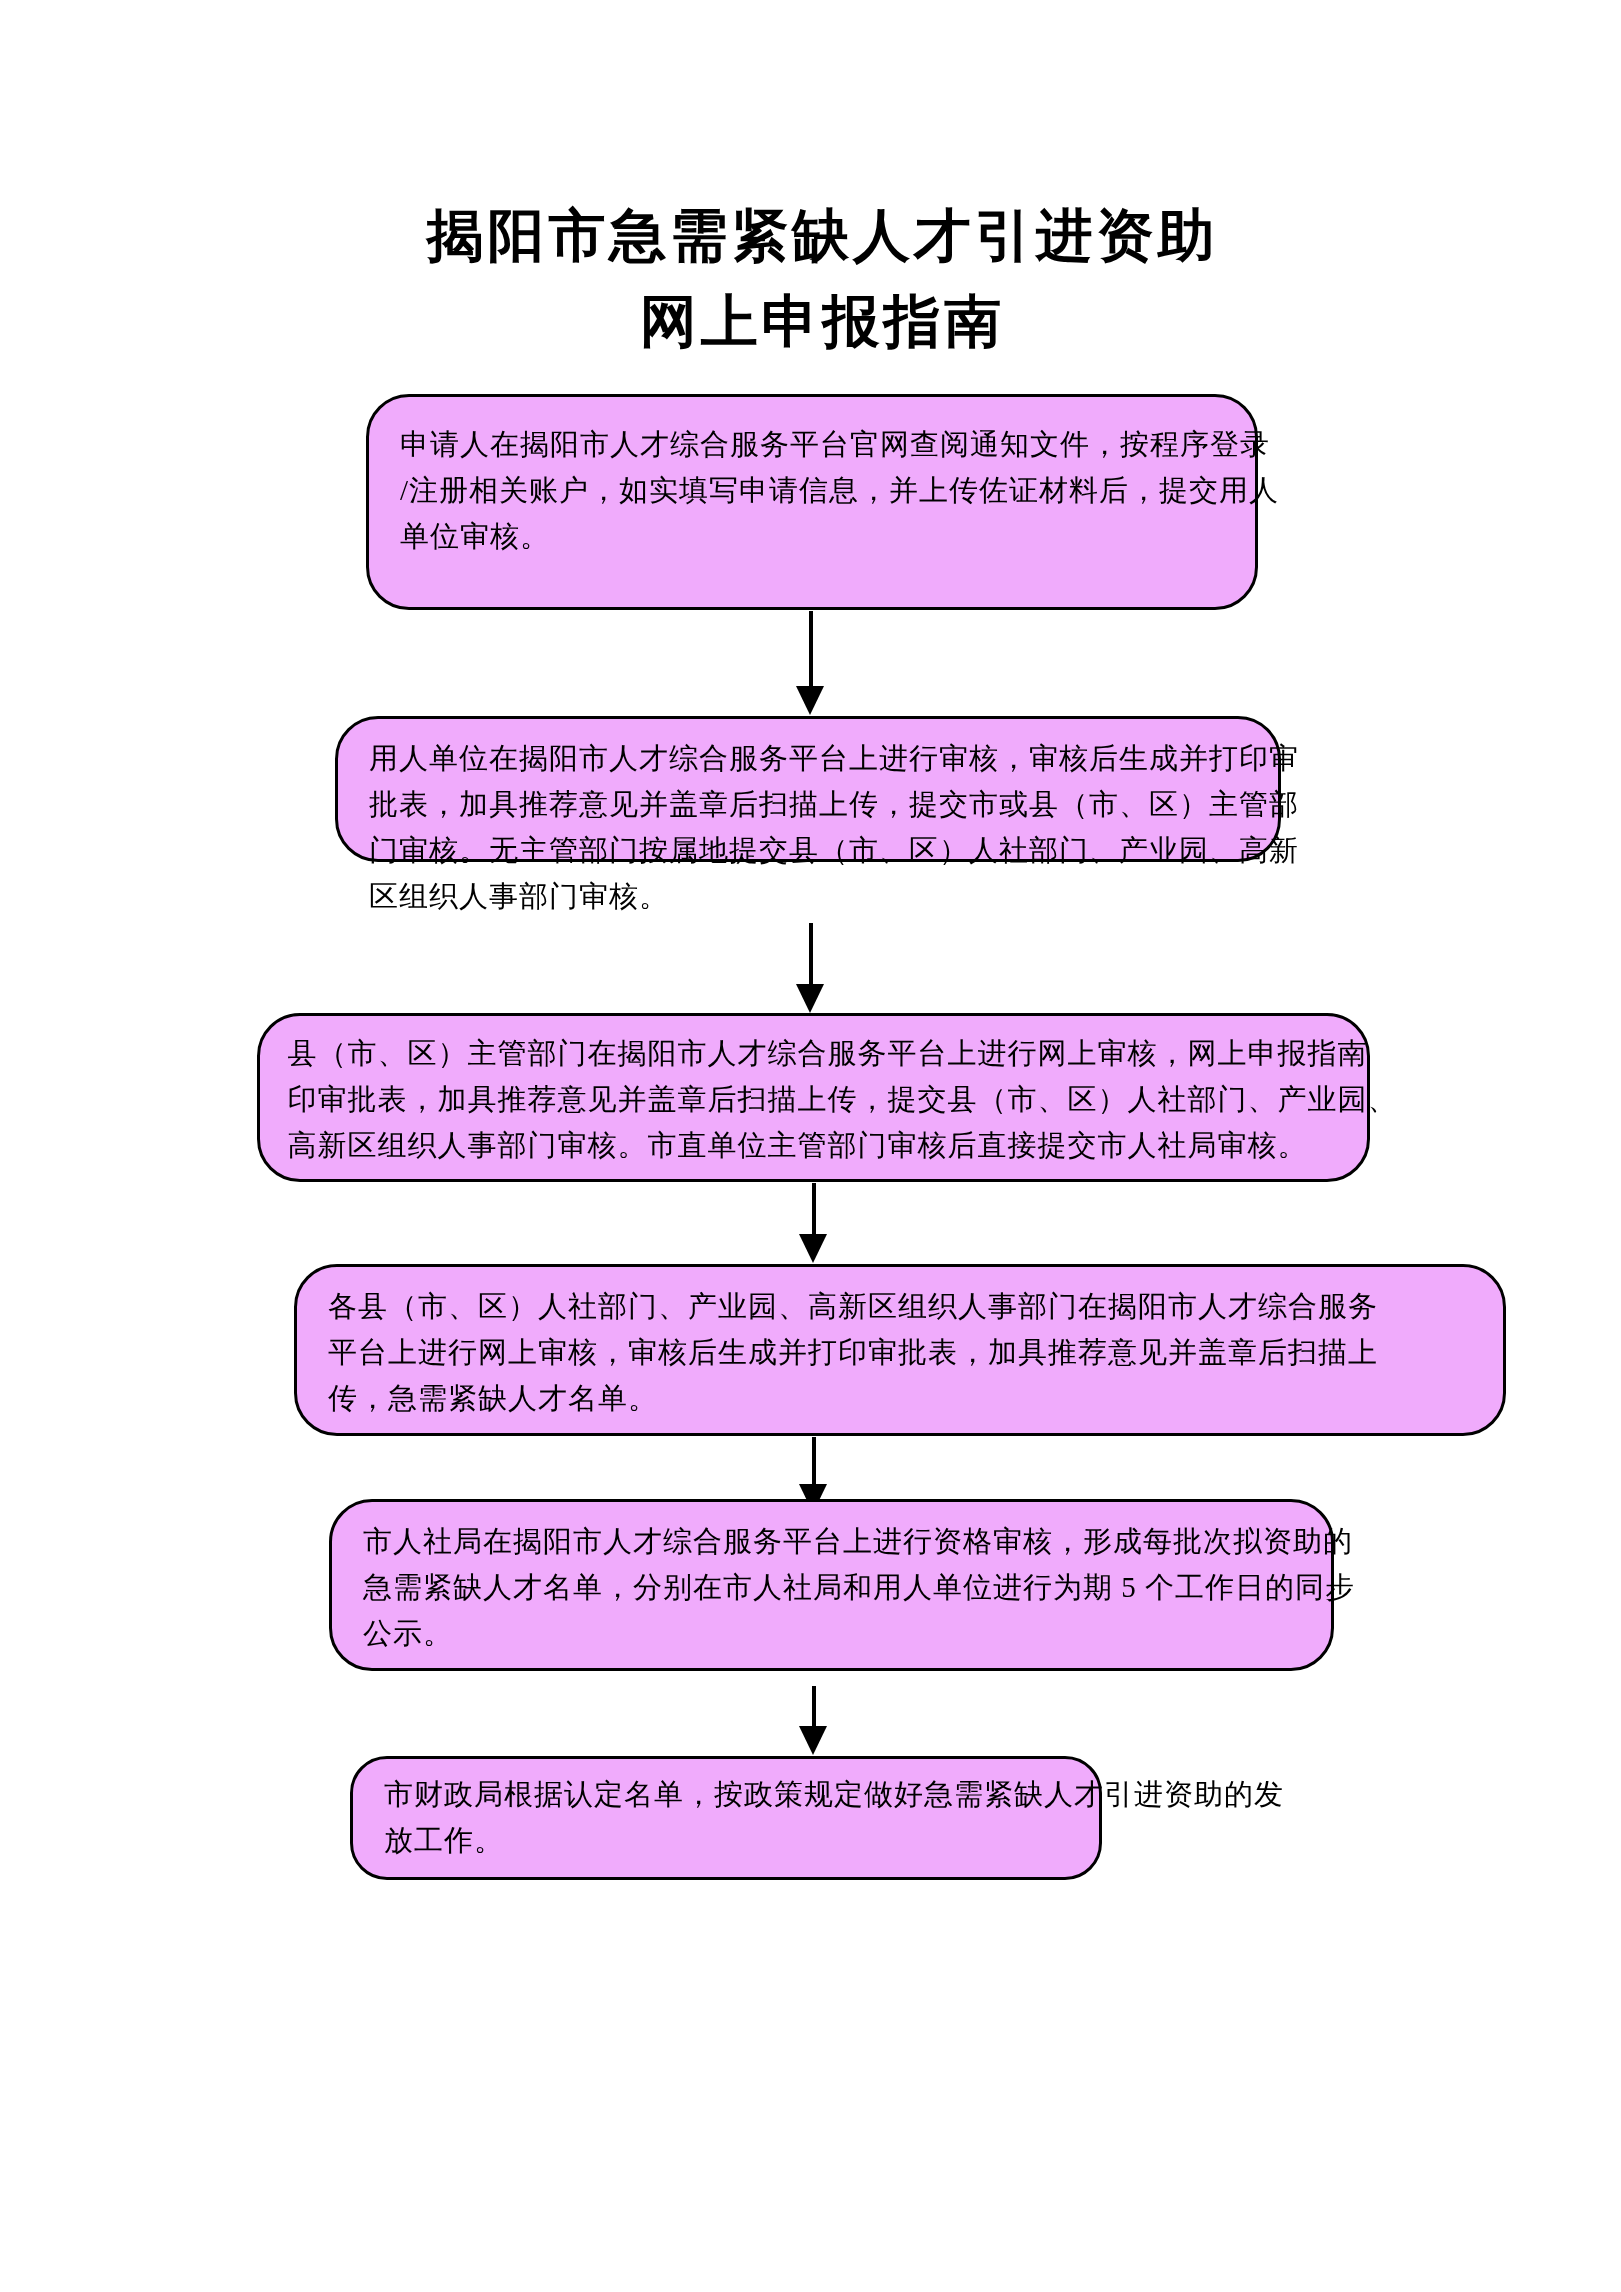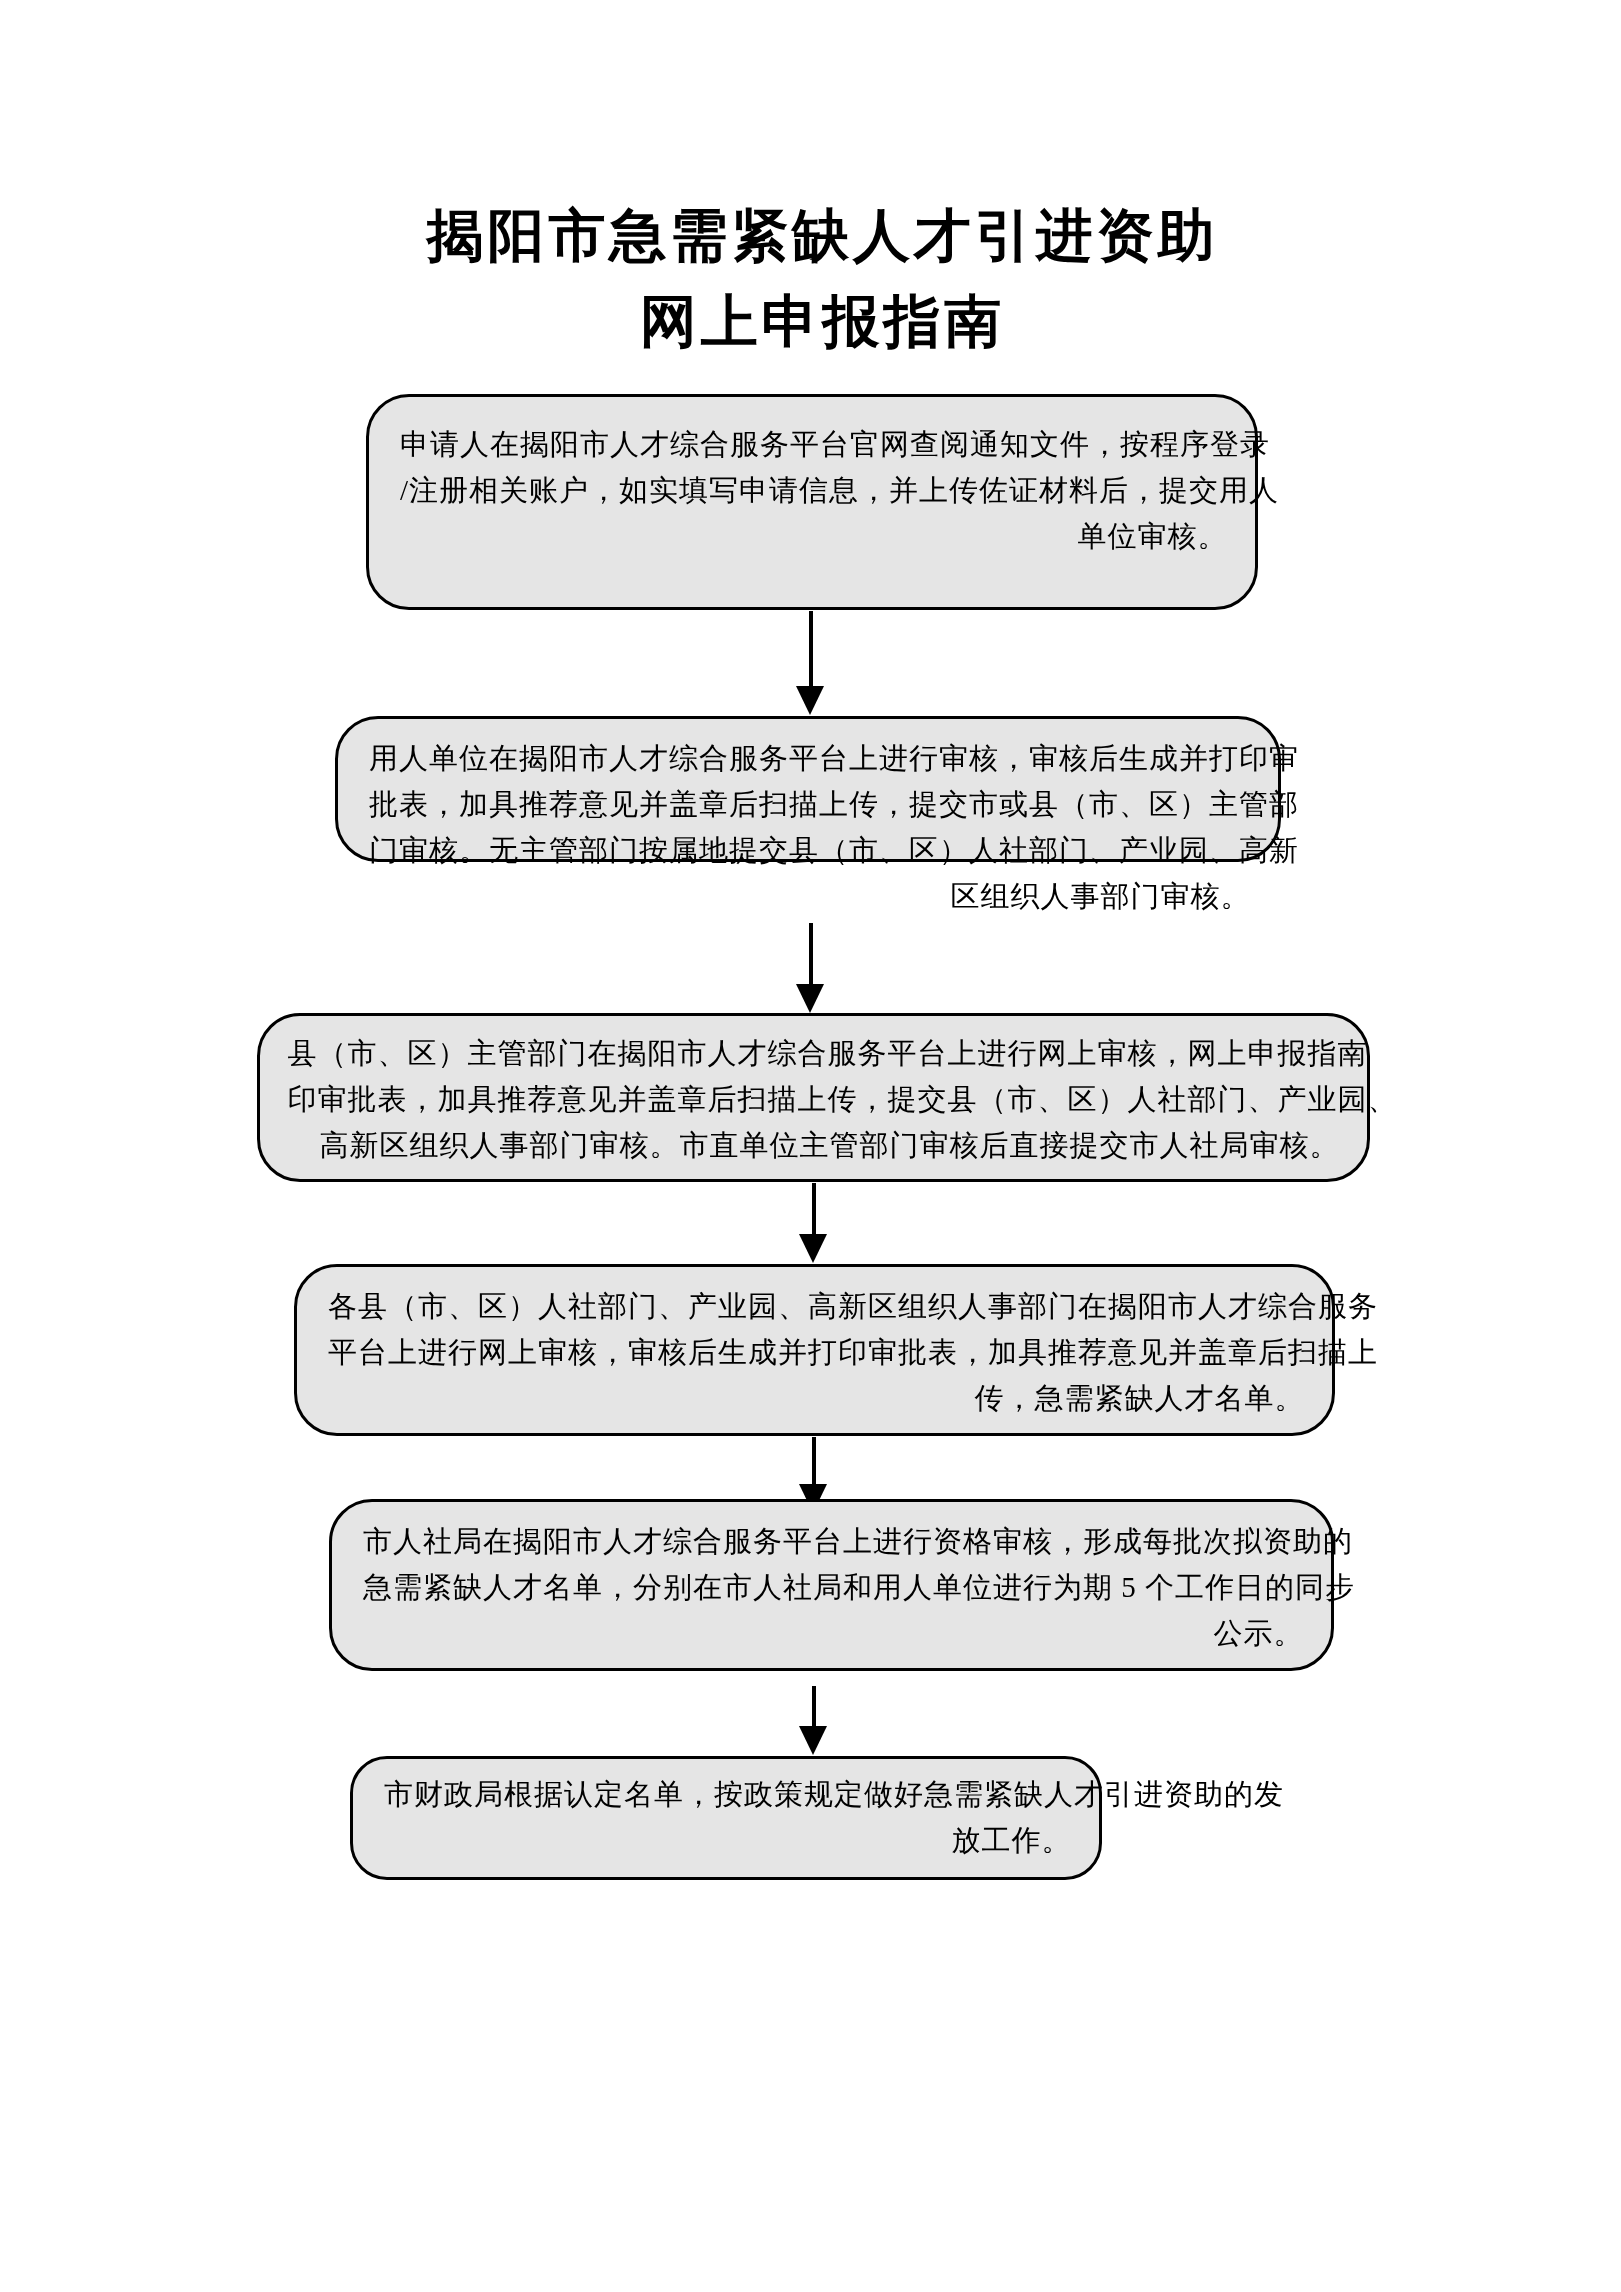--- a/index.html
+++ b/index.html
@@ -28,22 +28,21 @@
     line-height: 86px;
     letter-spacing: 3.9px;
     color: #000000;
     padding-left: 24px;
   }
   .flow-box {
     position: absolute;
     box-sizing: border-box;
     border: 3.9px solid #000000;
     border-radius: 43px;
-    background: #e5e5e5;
-    text-align: right;
+    background: #f0abfc;
   }
   .box-text {
     position: absolute;
     left: 31px;
     right: 27.4px;
     top: 0;
   }
   .line {
     font-size: 29px;
     line-height: 46px;
@@ -116,21 +115,21 @@
       <div class="line">印审批表，加具推荐意见并盖章后扫描上传，提交县（市、区）人社部门、产业园、</div>
       <div class="line">高新区组织人事部门审核。市直单位主管部门审核后直接提交市人社局审核。</div>
     </div>
   </div>
 
   <div class="arrow" style="left:799px; top:1183px; height:80px;">
     <div class="shaft" style="height:53px;"></div>
     <div class="head"></div>
   </div>
 
-  <div class="flow-box" style="left:294px; top:1264px; width:1041px; height:172px;">
+  <div class="flow-box" style="left:294px; top:1264px; width:1212px; height:172px;">
     <div class="box-text" style="top:15.7px;">
       <div class="line">各县（市、区）人社部门、产业园、高新区组织人事部门在揭阳市人才综合服务</div>
       <div class="line">平台上进行网上审核，审核后生成并打印审批表，加具推荐意见并盖章后扫描上</div>
       <div class="line">传，急需紧缺人才名单。</div>
     </div>
   </div>
 
   <div class="arrow" style="left:799px; top:1437px; height:76px;">
     <div class="shaft" style="height:49px;"></div>
     <div class="head"></div>

